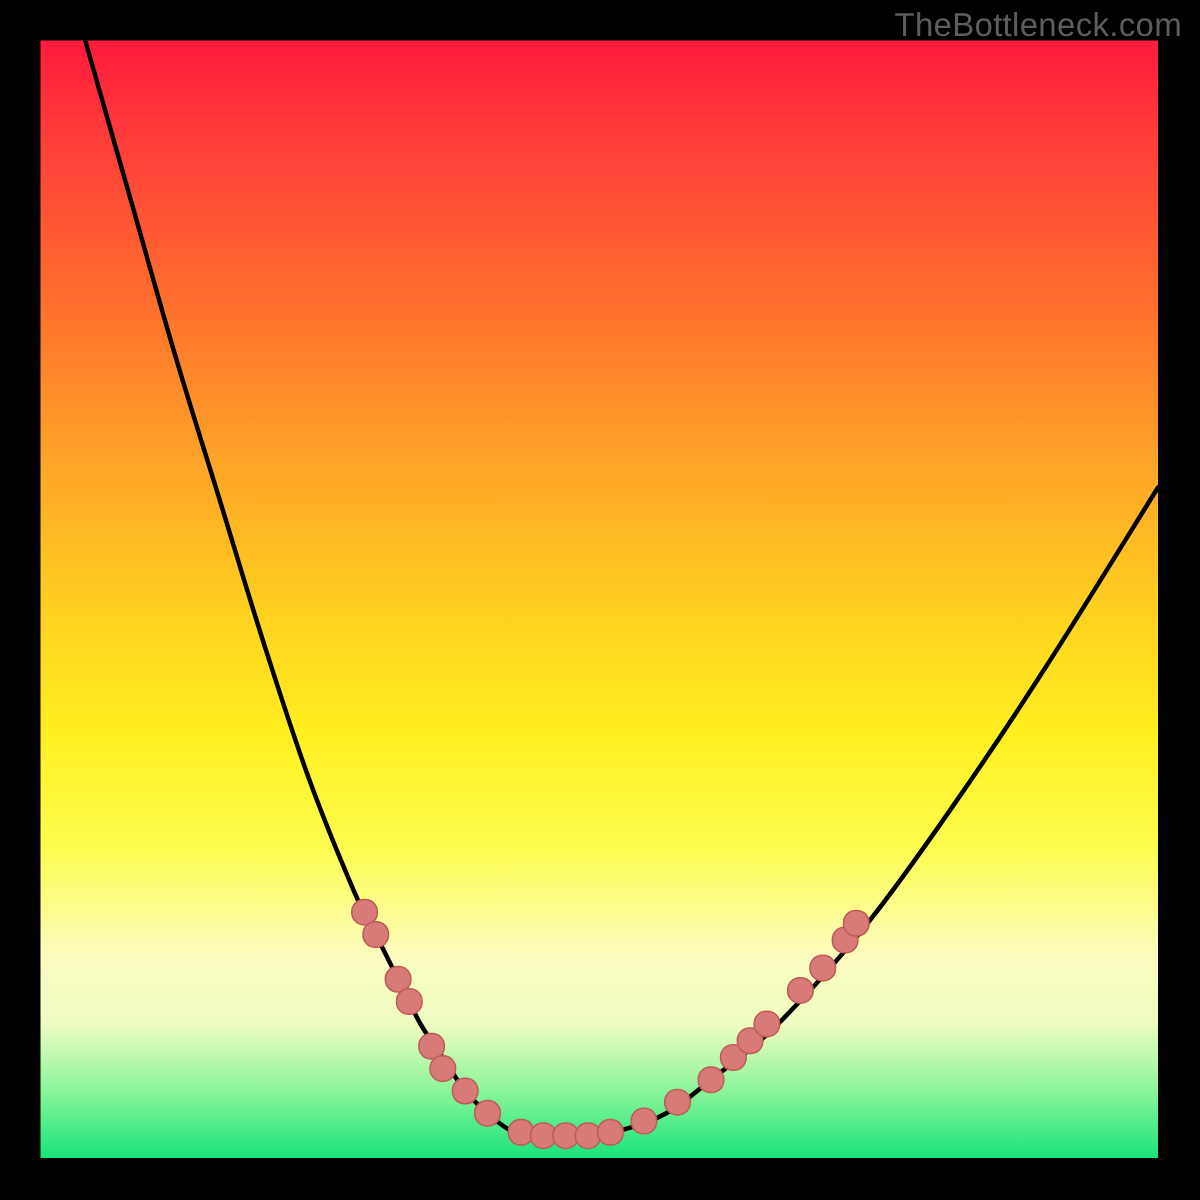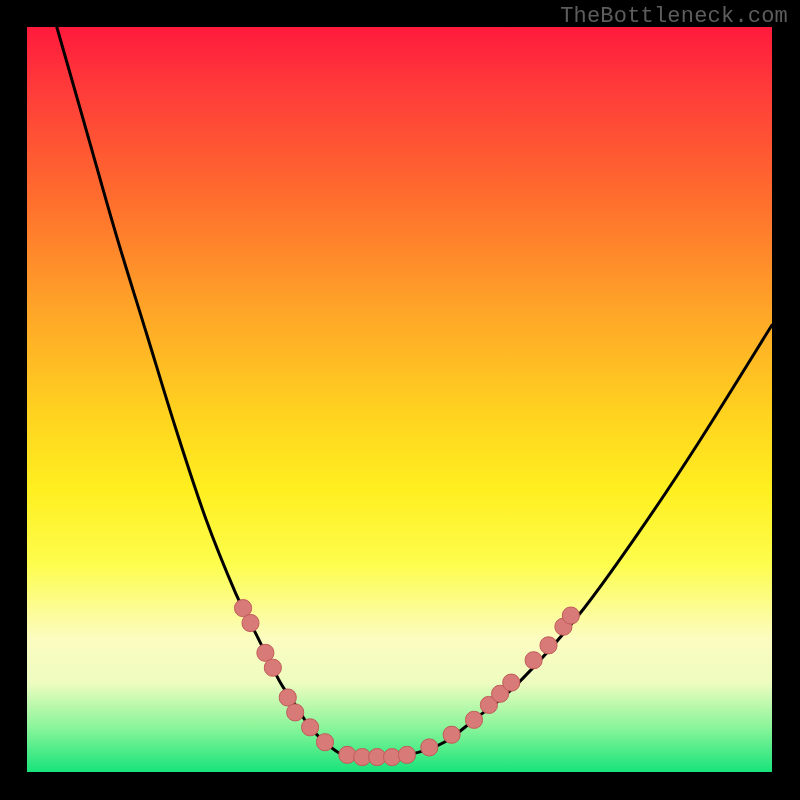--- a/index.html
+++ b/index.html
@@ -31,21 +31,20 @@
       #18e37a 100%);
   }
   .watermark {
     position: absolute;
     top: 4px;
     right: 12px;
     color: #5d5d5d;
     font-size: 22px;
     font-weight: 500;
     letter-spacing: 0.2px;
-    font-family: Liberation Mono, monospace;
   }
   svg {
     position: absolute;
     left: 0;
     top: 0;
   }
 </style>
 </head>
 <body>
 

